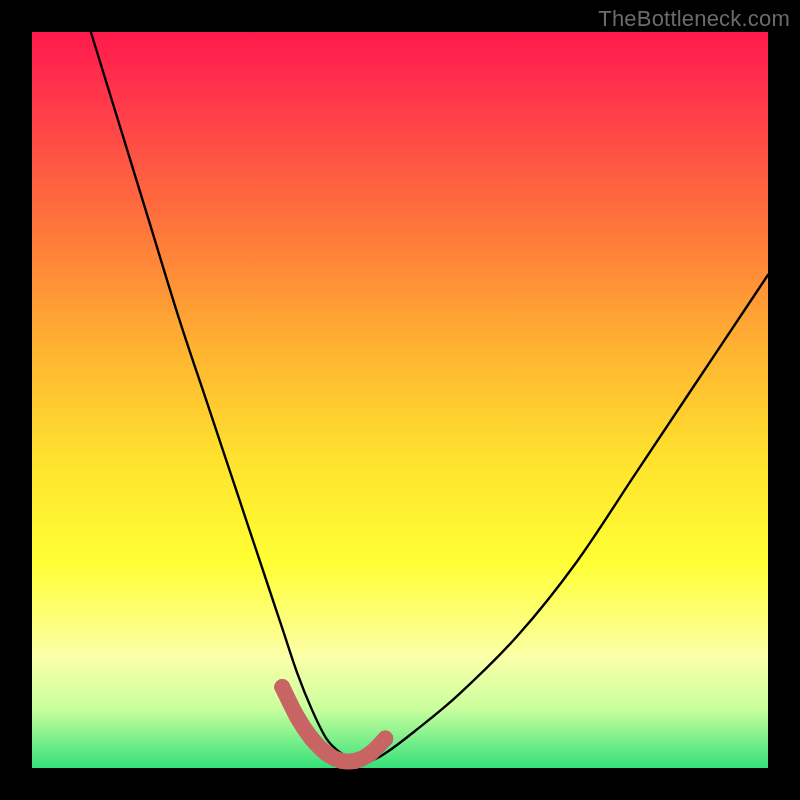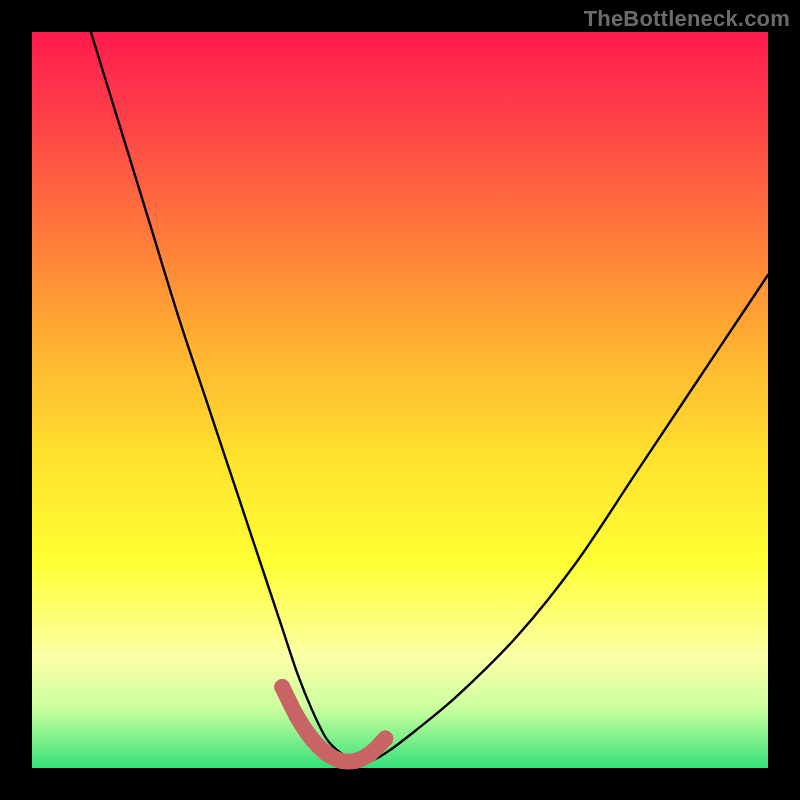--- a/index.html
+++ b/index.html
@@ -38,21 +38,21 @@
       #c9ff9e 92%,
       #35e07a 100%
     );
   }
   .watermark {
     position: absolute;
     top: 6px;
     right: 10px;
     color: #6b6b6b;
     font-size: 22px;
-    font-weight: 700;
+    font-weight: 400;
     letter-spacing: 0.2px;
   }
   svg.curve {
     position: absolute;
     left: 0;
     top: 0;
     width: 736px;
     height: 736px;
     overflow: visible;
   }

